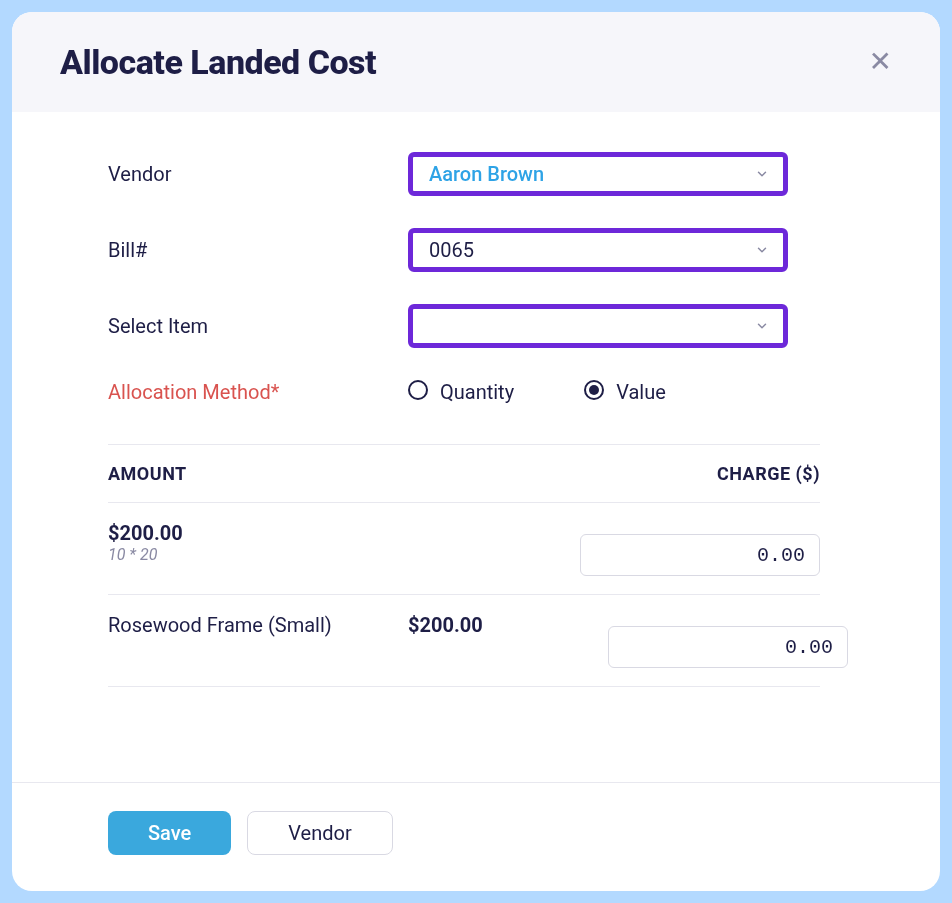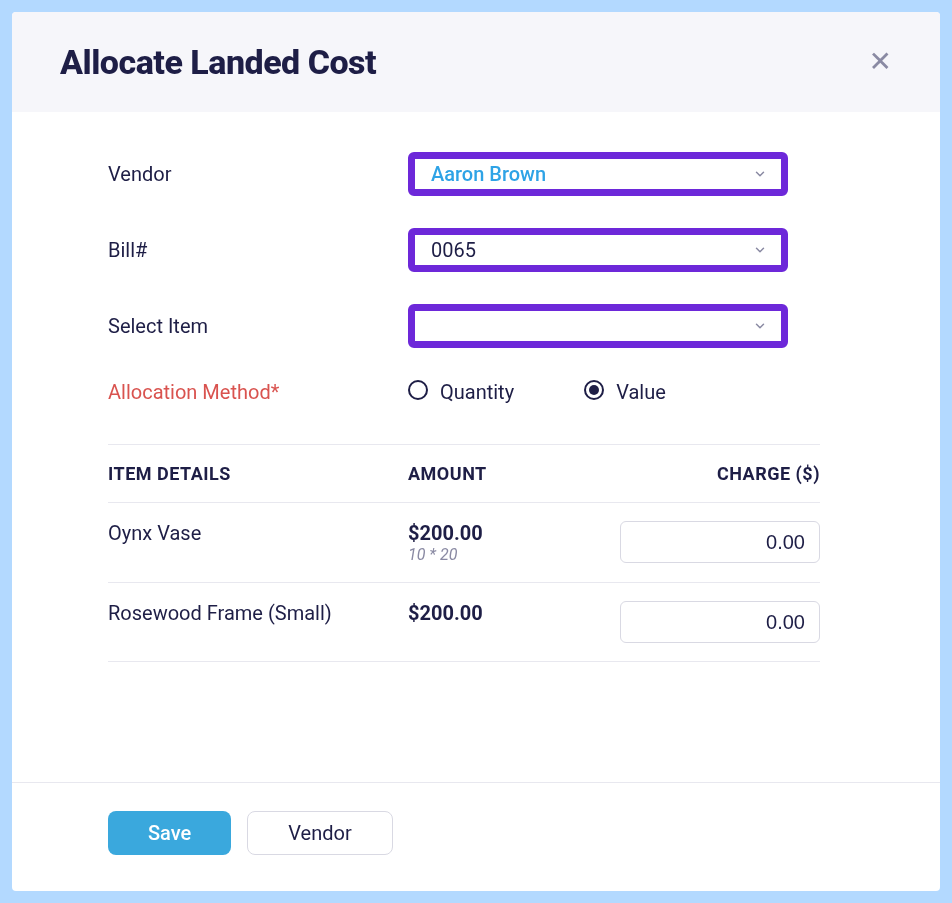--- a/index.html
+++ b/index.html
@@ -5,21 +5,21 @@
   * { box-sizing: border-box; margin: 0; padding: 0; }
   body {
     font-family: -apple-system, BlinkMacSystemFont, "Segoe UI", Roboto, Helvetica, Arial, sans-serif;
     background: #b3d9ff;
     width: 952px;
     height: 903px;
     padding: 12px;
   }
   .modal {
     background: #fff;
-    border-radius: 4px;
+    border-radius: 20px;
     width: 100%;
     height: 100%;
     overflow: hidden;
     display: flex;
     flex-direction: column;
   }
   .modal-header {
     background: #f6f6fa;
     padding: 30px 40px 30px 48px;
     display: flex;
@@ -57,21 +57,21 @@
   .form-label.required {
     color: #d9534f;
   }
   .form-control-wrap {
     flex: 1;
     position: relative;
   }
   .select-box {
     width: 380px;
     height: 44px;
-    border: 7px solid #6d28d9;
+    border: 5px solid #6d28d9;
     border-radius: 6px;
     padding: 0 40px 0 16px;
     font-size: 20px;
     display: flex;
     align-items: center;
     background: #fff;
     cursor: pointer;
     position: relative;
   }
   .select-box .value {
@@ -153,30 +153,31 @@
     font-weight: 700;
     color: #1e1e46;
   }
   .amount-sub {
     font-size: 16px;
     color: #8a8aa3;
     margin-top: 0;
     font-style: italic;
   }
   .charge-input {
-    width: 200px;
+    width: 240px;
     height: 42px;
     border: 1px solid #d9d9e3;
     border-radius: 6px;
     text-align: right;
     padding: 0 14px;
     font-size: 20px;
     color: #1e1e46;
     float: right;
-    font-family: Liberation Sans, sans-serif;
+    font-family: Liberation Mono, monospace;
+    margin-top: 13px;
   }
   .modal-footer {
     border-top: 1px solid #e8e8ef;
     padding: 28px 96px 36px 96px;
     display: flex;
     gap: 16px;
   }
   .btn {
     height: 44px;
     padding: 0 40px;
@@ -260,29 +261,25 @@
         </div>
         <div class="radio-option">
           <span class="radio-circle selected"></span>
           <span>Value</span>
         </div>
       </div>
     </div>
 
     <div class="items-section">
       <div class="items-header">
-        <div class="col col-item">ITEM DETAILS</div>
         <div class="col col-amount">AMOUNT</div>
         <div class="col col-charge">CHARGE ($)</div>
       </div>
 
       <div class="item-row">
-        <div class="col-item">
-          <div class="item-name">Oynx Vase</div>
-        </div>
         <div class="col-amount">
           <div class="amount-main">$200.00</div>
           <div class="amount-sub">10 * 20</div>
         </div>
         <div class="col-charge">
           <input class="charge-input" value="0.00" style="">
         </div>
       </div>
 
       <div class="item-row">

